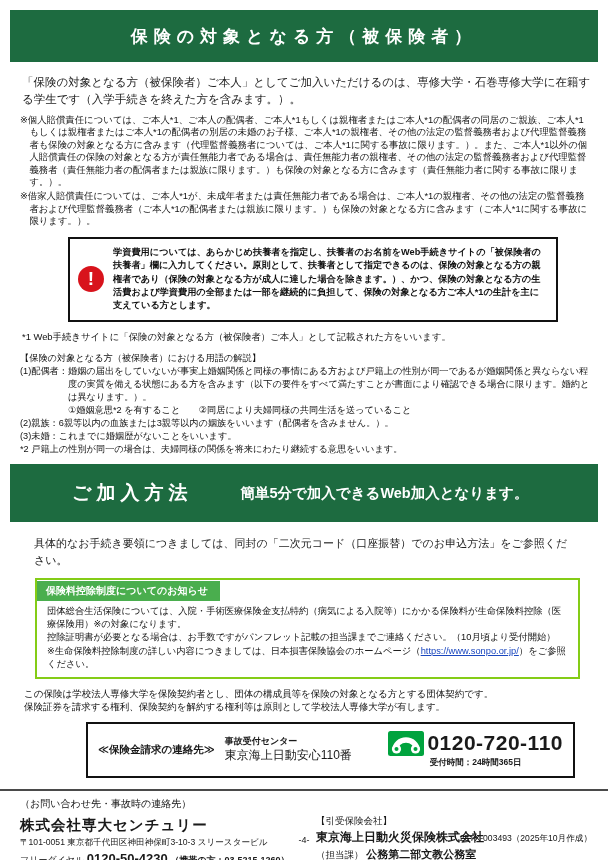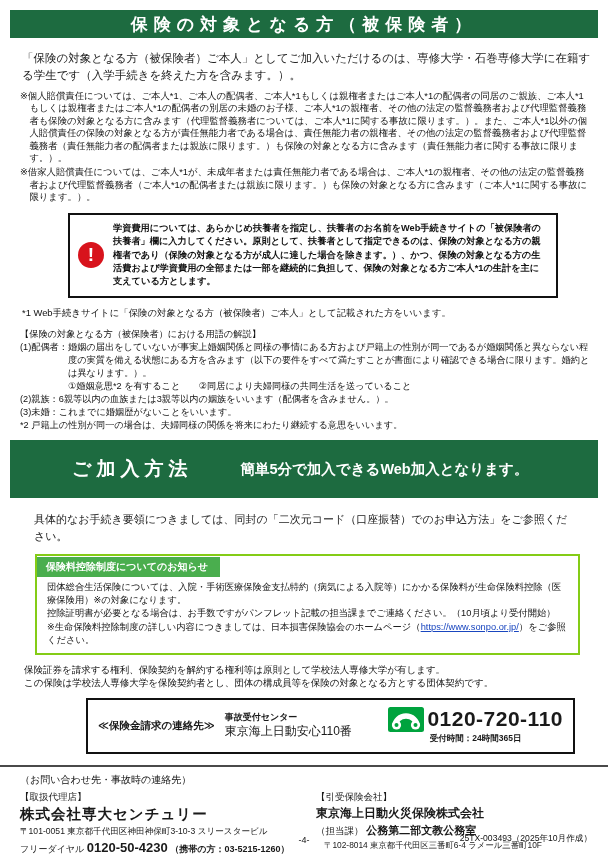--- a/index.html
+++ b/index.html
@@ -3,21 +3,21 @@
 <meta charset="utf-8">
 <style>
   html,body{margin:0;padding:0;}
   body{
     width:608px;height:860px;overflow:hidden;position:relative;
     background:#ffffff;color:#1a1a1a;
     font-family:"Liberation Sans","DejaVu Sans",sans-serif;
   }
   
   .banner{
-    margin:10px 10px 0 10px;height:28px;background:#1d6b40;
+    margin:10px 10px 0 10px;height:52px;background:#1d6b40;
     display:flex;align-items:center;justify-content:center;
   }
   .banner-title{
     color:#fff;font-weight:bold;font-size:17px;letter-spacing:6px;
   }
   
   .intro{
     margin:12px 14px 0 22px;
     font-family:"Liberation Serif","DejaVu Serif",serif;
     font-size:11.5px;line-height:1.5;color:#222;
@@ -157,22 +157,22 @@
 <div class="notice-box">
   <div class="notice-tab">保険料控除制度についてのお知らせ</div>
   <div class="notice-body">
     <p>団体総合生活保険については、入院・手術医療保険金支払特約（病気による入院等）にかかる保険料が生命保険料控除（医療保険用）※の対象になります。</p>
     <p>控除証明書が必要となる場合は、お手数ですがパンフレット記載の担当課までご連絡ください。（10月頃より受付開始）</p>
     <p><span>※生命保険料控除制度の詳しい内容につきましては、日本損害保険協会のホームページ（</span><a href="#" class="sonpo-link">https://www.sonpo.or.jp/</a><span>）をご参照ください。</span></p>
   </div>
 </div>
 
 <div class="group-contract">
+  <div>この保険は学校法人専修大学を保険契約者とし、団体の構成員等を保険の対象となる方とする団体契約です。</div>
   <div>保険証券を請求する権利、保険契約を解約する権利等は原則として学校法人専修大学が有します。</div>
-  <div>この保険は学校法人専修大学を保険契約者とし、団体の構成員等を保険の対象となる方とする団体契約です。</div>
 </div>
 
 <div class="claim-box">
   <span class="claim-label">≪保険金請求の連絡先≫</span>
   <span class="claim-center">
     <span class="claim-center-label">事故受付センター</span>
     <span class="claim-center-name">東京海上日動安心110番</span>
   </span>
   <span class="claim-right">
     <span class="claim-phone-row">
@@ -189,21 +189,20 @@
     <span class="claim-hours">受付時間：24時間365日</span>
   </span>
 </div>
 
 <div class="separator"></div>
 
 <div class="contacts">
   <div class="contacts-heading">（お問い合わせ先・事故時の連絡先）</div>
   <div class="contact-cols">
     <div class="contact-left">
-      <div class="contact-label">【取扱代理店】</div>
       <div class="agency-name">株式会社専大センチュリー</div>
       <div class="agency-address">〒101-0051 東京都千代田区神田神保町3-10-3 スリースタービル</div>
       <div class="agency-phone-row">
         <span>フリーダイヤル</span>
         <span class="agency-phone">0120-50-4230</span>
         <span class="agency-phone-note">（携帯の方：03-5215-1260）</span>
       </div>
 
     </div>
     <div class="contact-right">

